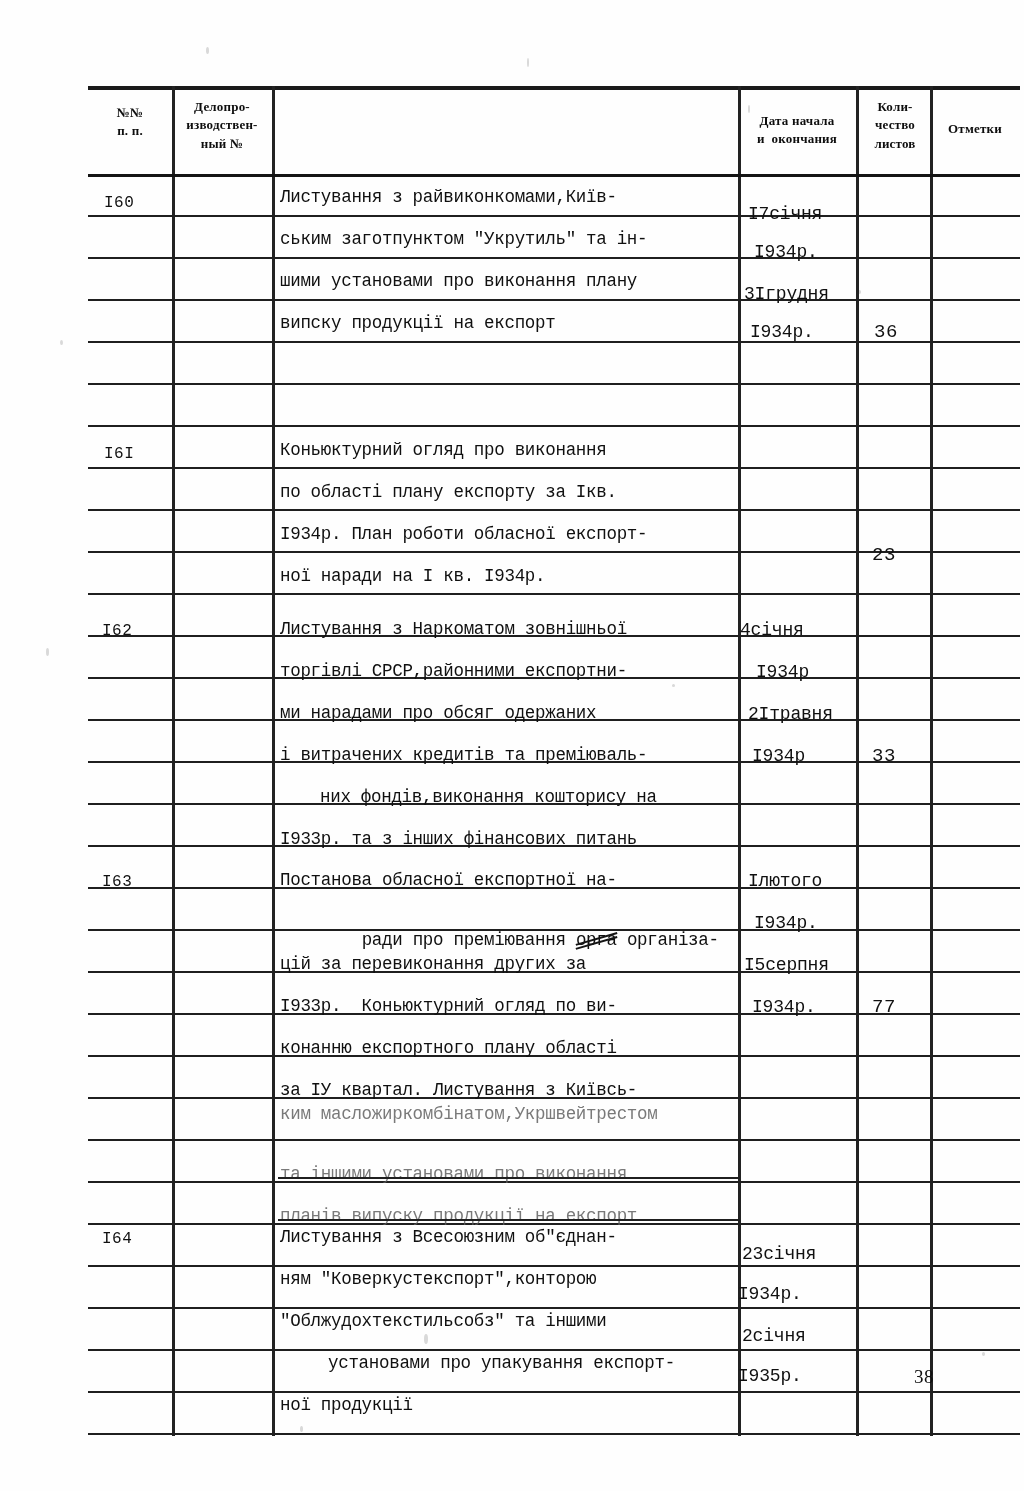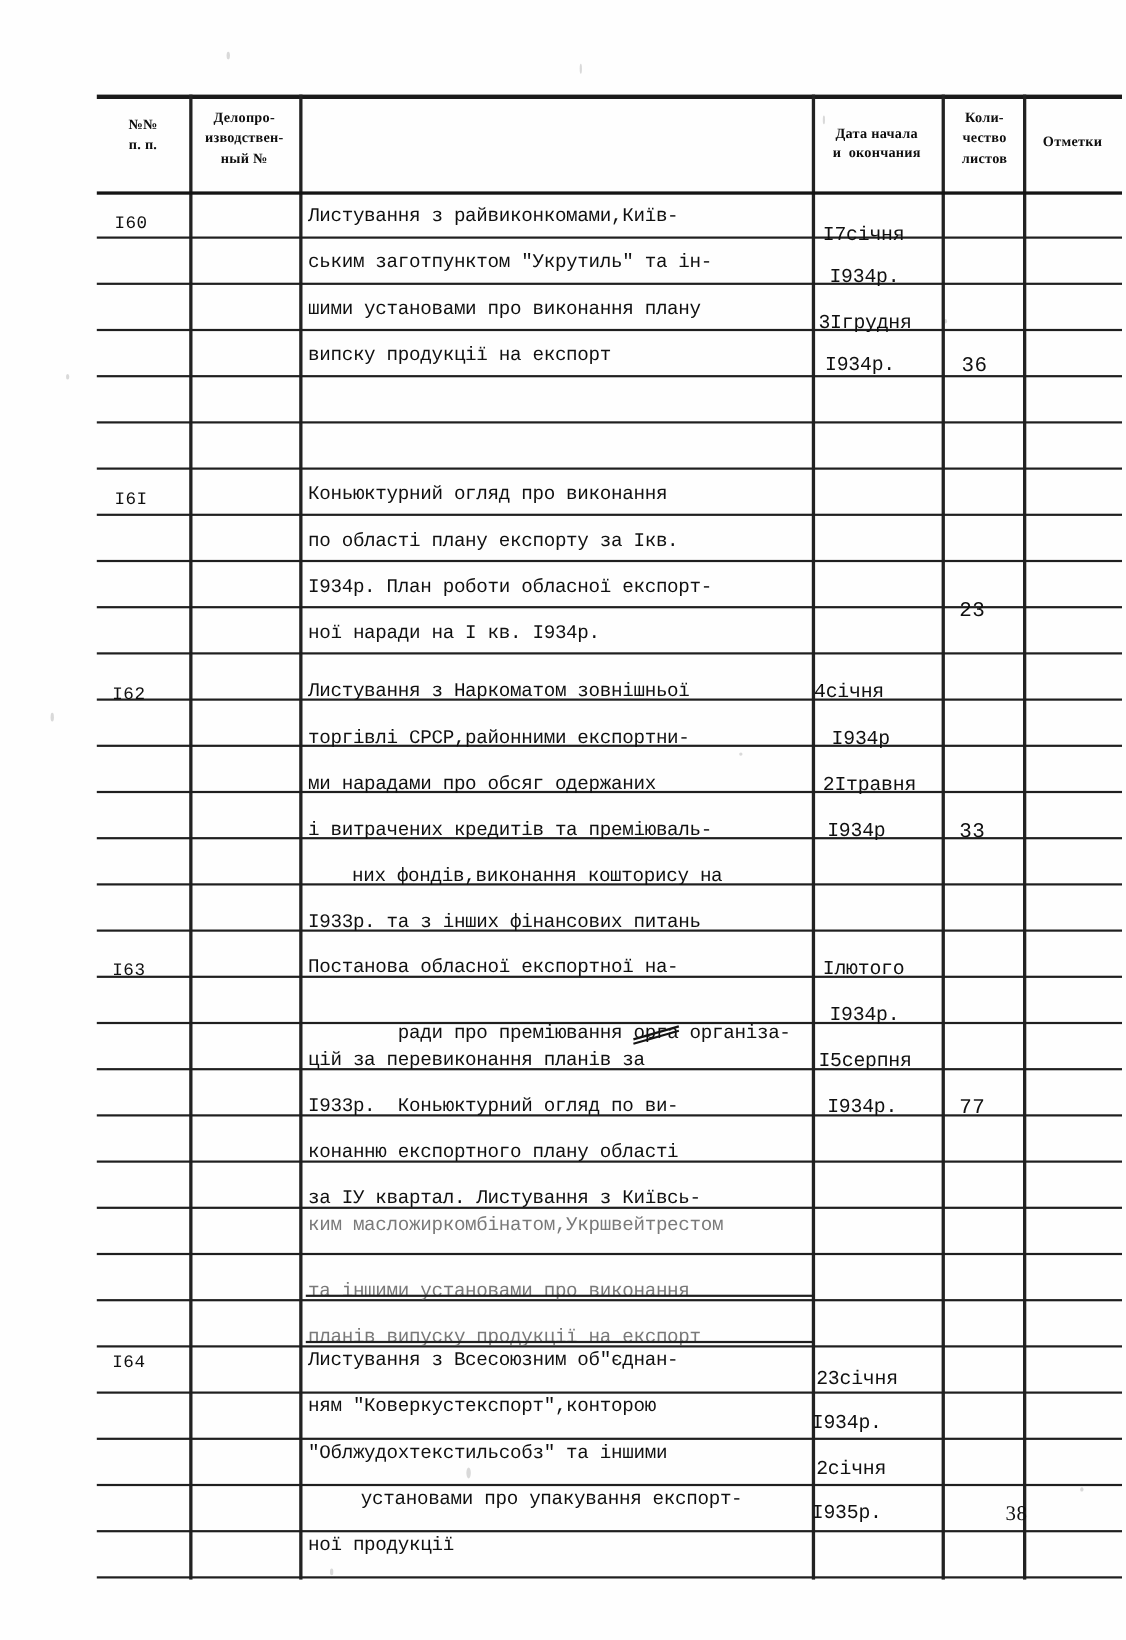--- a/index.html
+++ b/index.html
@@ -257,21 +257,21 @@
     </div>
 
     <div>
       <div class="typed serial" style="left:14px;top:788px;">I63</div>
 
       <div class="typed" style="left:192px;top:786px;">Постанова обласної експортної на-</div>
 
       <div class="typed" style="left:192px;top:828px;">
         <span>ради про преміювання </span><span class="word-strike">орга</span><span> організа-</span>
       </div>
-      <div class="typed" style="left:192px;top:870px;">цій за перевиконання планів за</div>
+      <div class="typed" style="left:192px;top:870px;">цій за перевиконання других за</div>
       <div class="typed" style="left:192px;top:912px;">I933р.  Коньюктурний огляд по ви-</div>
       <div class="typed" style="left:192px;top:954px;">конанню експортного плану області</div>
       <div class="typed" style="left:192px;top:996px;">за IУ квартал. Листування з Київсь-</div>
       <div class="typed faded" style="left:192px;top:1020px;text-align:right;">ким масложиркомбінатом,Укршвейтрестом</div>
       <div class="typed faded" style="left:192px;top:1080px;">та іншими установами про виконання</div>
       <div class="typed faded" style="left:192px;top:1122px;">планів випуску продукції на експорт</div>
 
       <div class="typed dates" style="left:660px;top:786px;font-family:Liberation Mono, monospace;">Iлютого</div>
       <div class="typed dates" style="left:666px;top:828px;">I934р.</div>
       <div class="typed dates" style="left:656px;top:870px;">I5серпня</div>

